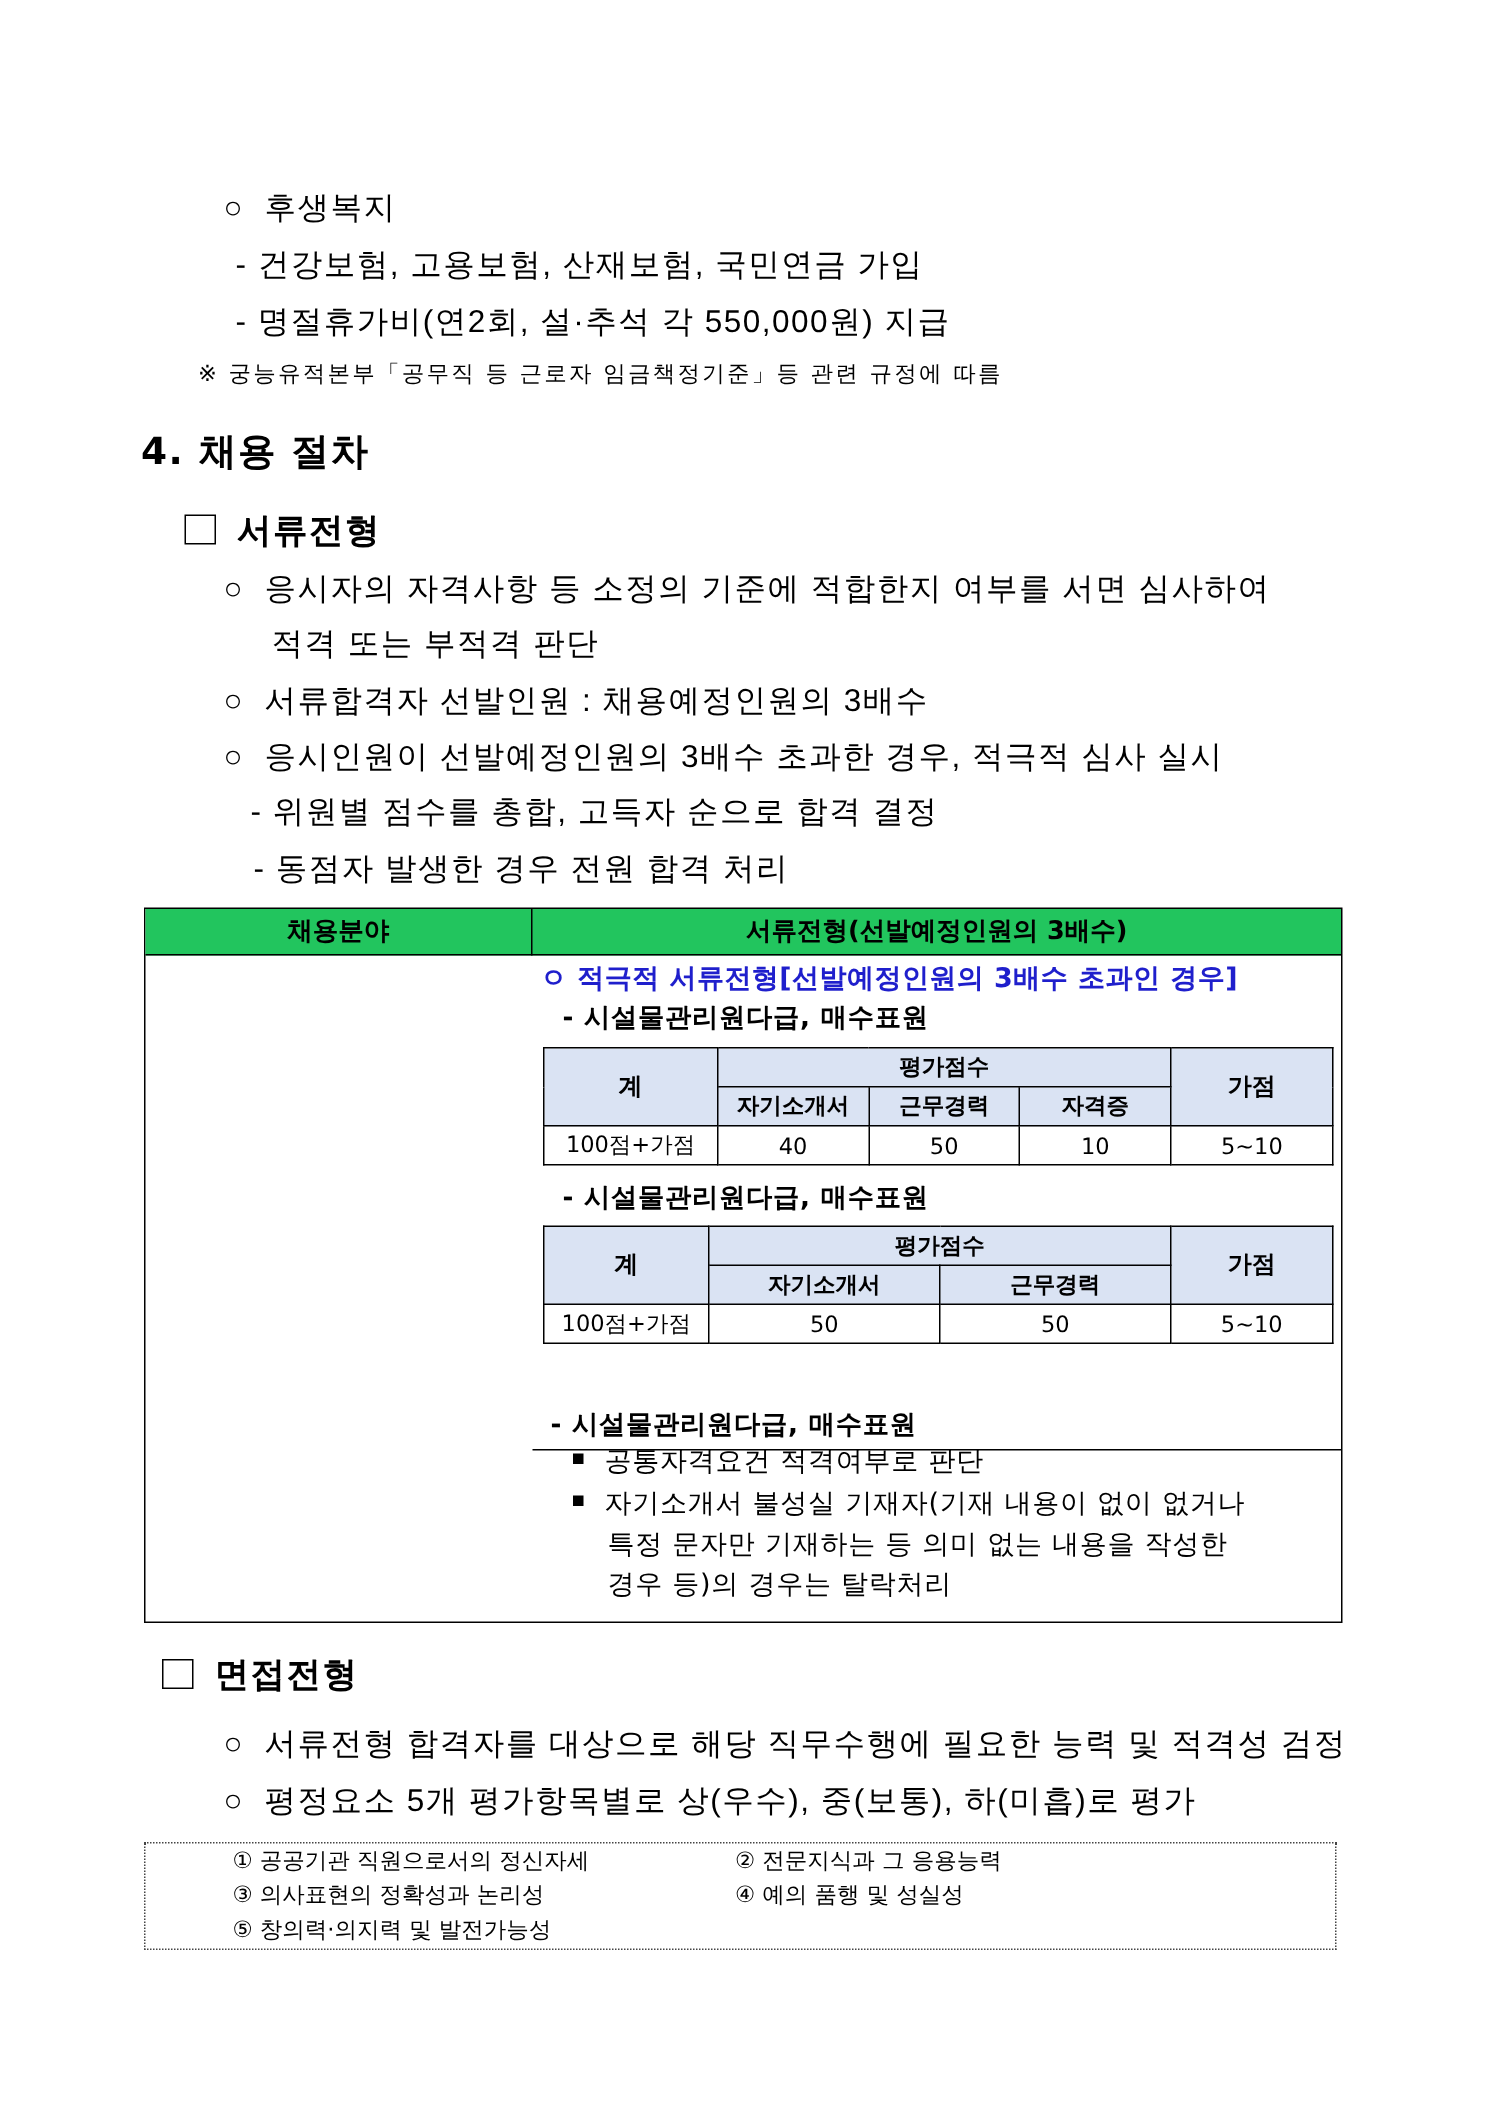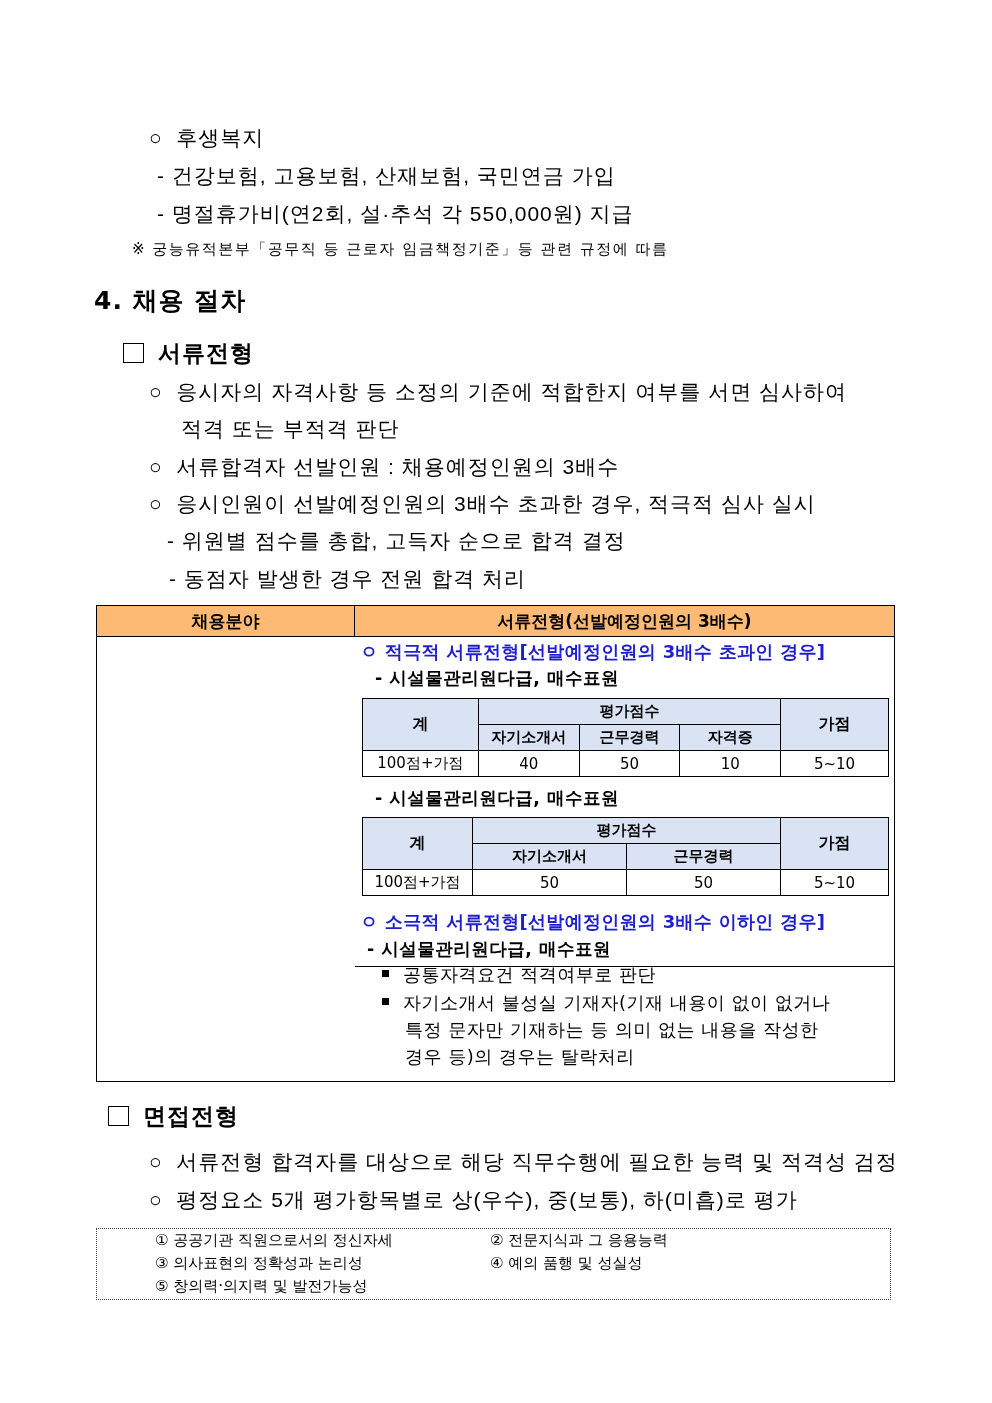--- a/index.html
+++ b/index.html
@@ -9,21 +9,21 @@
   .serif { font-family: Liberation Sans, sans-serif; margin-left: 29px; }
   .sans { font-family: "DejaVu Sans", "Liberation Sans", sans-serif; }
   .line { font-size: 21px; letter-spacing: 1px; }
   .note { font-size: 15px; letter-spacing: 1.5px; }
   .h4 { font-family: "DejaVu Sans", "Liberation Sans", sans-serif; font-weight: bold; font-size: 25px; letter-spacing: 1px; }
   .sect { font-family: "DejaVu Serif", "Liberation Serif", serif; font-weight: bold; font-size: 23px; letter-spacing: 1px; }
   .box { display: inline-block; width: 21px; height: 20px; border: 1.5px solid #000; vertical-align: -2px; margin-right: 14px; }
 
   
   .main-table { position: absolute; left: 96px; top: 605px; width: 799px; height: 477px; border: 1.5px solid #000; }
-  .mt-head { position: absolute; left: 0; top: 0; width: 100%; height: 31px; background: #fdba74; border-bottom: 1.5px solid #000; }
+  .mt-head { position: absolute; left: 0; top: 0; width: 100%; height: 31px; background: #22c55e; border-bottom: 1.5px solid #000; }
   .mt-head .c1 { position: absolute; left: 0; top: 0; width: 258px; height: 31px; border-right: 1.5px solid #000; text-align: center; line-height: 30px; font-family: "DejaVu Sans", sans-serif; font-weight: bold; font-size: 17px; }
   .mt-head .c2 { position: absolute; left: 258px; top: 0; right: 0; height: 31px; text-align: center; line-height: 30px; font-family: "DejaVu Sans", sans-serif; font-weight: bold; font-size: 17px; }
   .mt-left { position: absolute; left: 0; top: 31px; width: 258px; bottom: 0; border-right: 1.5px solid #000; }
   .mt-left .items { position: absolute; left: 6px; top: 197px; font-family: "DejaVu Sans", sans-serif; font-size: 18px; line-height: 26px; }
   .mt-right { position: absolute; left: 258px; top: 31px; right: 0; bottom: 0; }
   .sub1 { position: absolute; left: 0; top: 0; right: 0; height: 330px; border-bottom: 1.5px solid #000; }
   .sub2 { position: absolute; left: 0; top: 266px; right: 0; bottom: 0; }
   .blue-h { position: absolute; font-family: "DejaVu Sans", sans-serif; font-weight: bold; font-size: 18px; color: #1f1fcc; white-space: nowrap; letter-spacing: 0.3px; }
   .dash-h { position: absolute; font-family: "DejaVu Sans", sans-serif; font-weight: bold; font-size: 17.5px; white-space: nowrap; letter-spacing: 0.5px; }
   table.score { position: absolute; border-collapse: collapse; font-family: "DejaVu Sans", sans-serif; font-size: 15px; }
@@ -117,21 +117,20 @@
         <tr style="height:26px;">
           <td>100점+가점</td>
           <td>50</td>
           <td>50</td>
           <td>5~10</td>
         </tr>
       </tbody>
         </table>
     </div>
     <div class="sub2">
-      <div class="blue-h" style="left:5px; top:7px;">ㅇ 소극적 서류전형[선발예정인원의 3배수 이하인 경우]</div>
       <div class="dash-h" style="left:12px; top:34px;">- 시설물관리원다급, 매수표원</div>
       <div class="bullet" style="left:27px; top:58px;">
         <span class="sq"></span><span>공통자격요건 적격여부로 판단</span>
       </div>
       <div class="bullet" style="left:27px; top:86px; white-space:nowrap;">
         <span class="sq"></span><span>자기소개서 불성실 기재자(기재 내용이 없이 없거나</span>
       </div>
       <div class="bullet" style="left:50px; top:140px; white-space:nowrap;">경우 등)의 경우는 탈락처리</div>
       <div class="bullet" style="left:50px; top:113px; white-space:nowrap;">특정 문자만 기재하는 등 의미 없는 내용을 작성한</div>
     </div>

